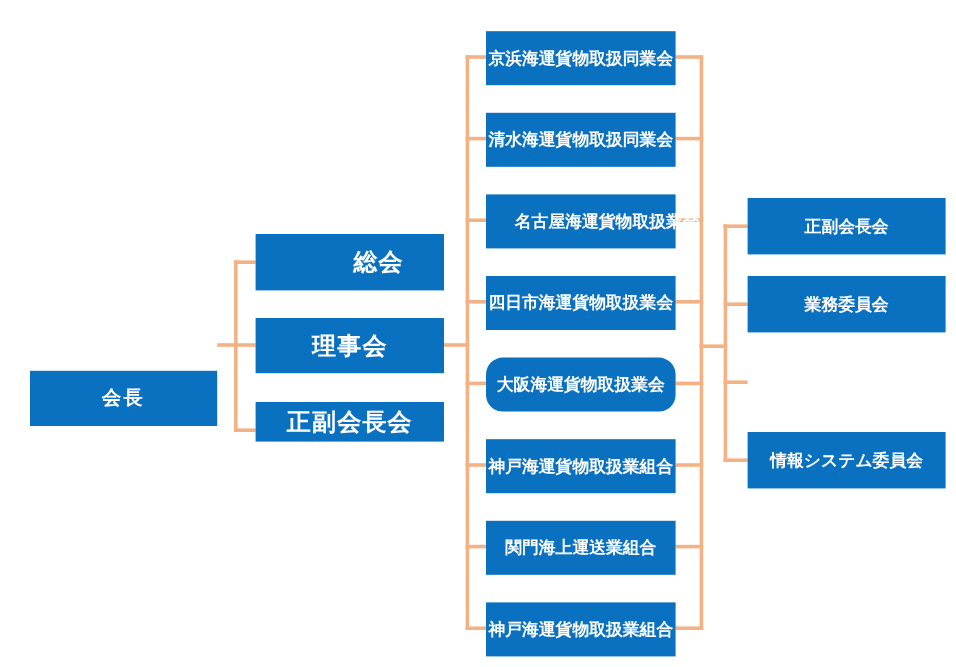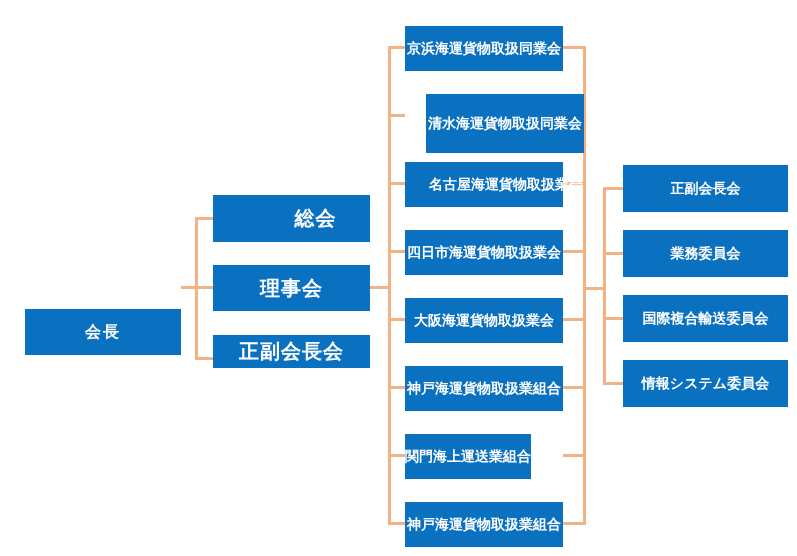--- a/index.html
+++ b/index.html
@@ -40,26 +40,26 @@
   
   .n-chairman { left: 25px;  top: 265px; width: 156px; height: 46px; }
 
   
   .n-gov0 { left: 213px; top: 195px; width: 157px; height: 47px; padding-left: 48px; }
   .n-gov1 { left: 213px; top: 265px; width: 157px; height: 46px; }
   .n-gov2 { left: 213px; top: 335px; width: 157px; height: 33px; }
 
   
   .n-as0 { left: 405px; top: 26px;  width: 158px; height: 45px; }
-  .n-as1 { left: 405px; top: 94px;  width: 158px; height: 59px; margin-left: 21px; }
+  .n-as1 { left: 405px; top: 94px;  width: 158px; height: 45px; }
   .n-as2 { left: 405px; top: 162px; width: 158px; height: 45px; padding-left: 44px; }
   .n-as3 { left: 405px; top: 230px; width: 158px; height: 45px; }
-  .n-as4 { left: 405px; top: 298px; width: 158px; height: 45px; }
+  .n-as4 { left: 405px; top: 298px; width: 158px; height: 45px; border-radius: 14px; }
   .n-as5 { left: 405px; top: 366px; width: 158px; height: 45px; }
-  .n-as6 { left: 405px; top: 434px; width: 126px; height: 45px; }
+  .n-as6 { left: 405px; top: 434px; width: 158px; height: 45px; }
   .n-as7 { left: 405px; top: 502px; width: 158px; height: 45px; }
 
   
   .n-cm0 { left: 623px; top: 165px; width: 165px; height: 47px; }
   .n-cm1 { left: 623px; top: 230px; width: 165px; height: 47px; }
   .n-cm2 { left: 623px; top: 295px; width: 165px; height: 47px; }
   .n-cm3 { left: 623px; top: 360px; width: 165px; height: 47px; }
 </style>
 </head>
 <body>
@@ -109,16 +109,15 @@
   <div class="node sm n-as1">清水海運貨物取扱同業会</div>
   <div class="node sm n-as2">名古屋海運貨物取扱業会</div>
   <div class="node sm n-as3">四日市海運貨物取扱業会</div>
   <div class="node sm n-as4">大阪海運貨物取扱業会</div>
   <div class="node sm n-as5">神戸海運貨物取扱業組合</div>
   <div class="node sm n-as6">関門海上運送業組合</div>
   <div class="node sm n-as7">神戸海運貨物取扱業組合</div>
 
   <div class="node sm n-cm0">正副会長会</div>
   <div class="node sm n-cm1">業務委員会</div>
-  <div class="node sm n-cm2">国際複合輸送委員会</div>
   <div class="node sm n-cm3">情報システム委員会</div>
 
 </div>
 
 </body></html>

